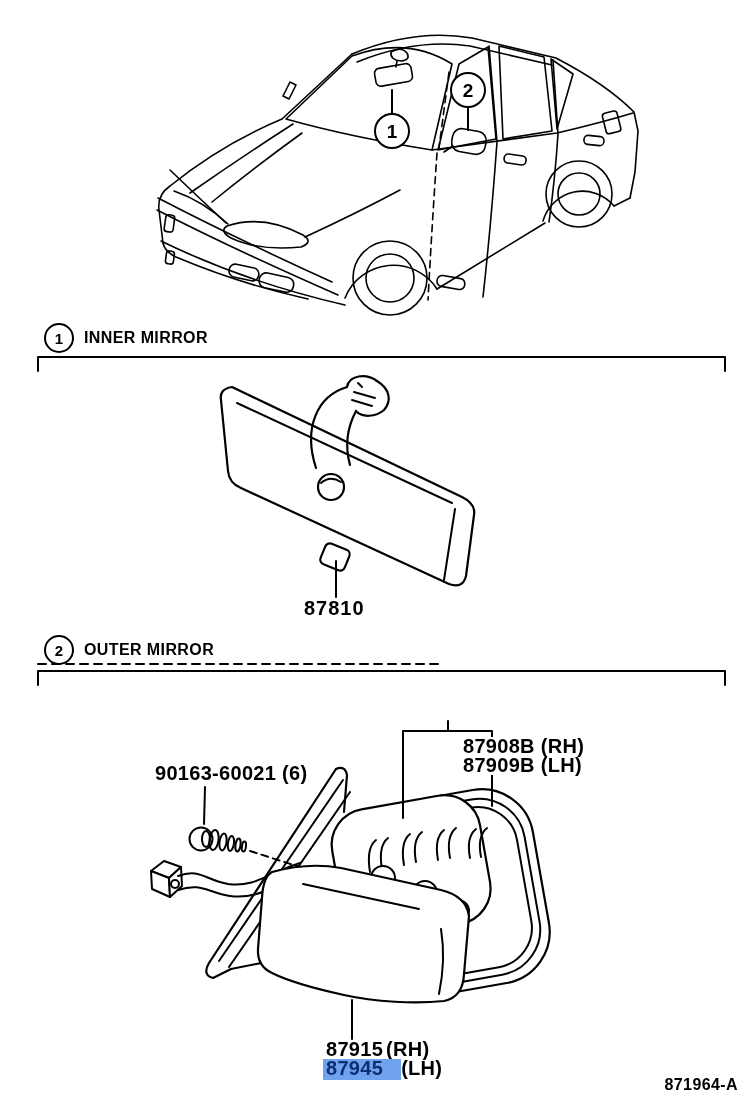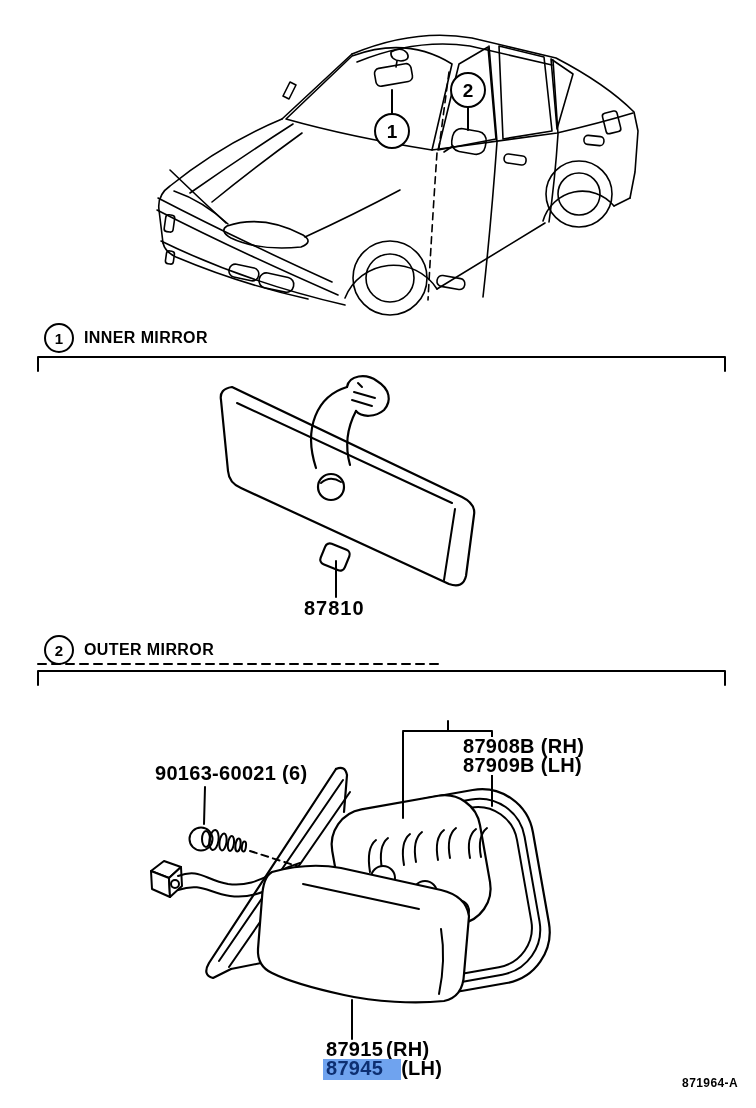--- a/index.html
+++ b/index.html
@@ -29,21 +29,21 @@
     font-size:15px;font-weight:bold;color:var(--line);flex:0 0 auto;background:var(--bg);
   }
   .heading .title{font-size:16px;font-weight:bold;letter-spacing:.4px;color:var(--line);white-space:nowrap;}
   .plabel{
     font-size:20px;font-weight:bold;letter-spacing:.3px;color:var(--line);
     line-height:19px;white-space:nowrap;background:var(--bg);padding:0 1px;
   }
   .glass-label .row{display:flex;align-items:flex-start;line-height:19px;}
   .glass-label .numcell{display:inline-block;min-width:60px;}
   .hl{background:var(--hl-bg);color:var(--hl-text);display:inline-block;padding:0 18px 2px 3px;margin-left:-3px;}
-  .footer-code{font-size:12px;font-weight:bold;letter-spacing:.4px;color:var(--line);width:92px;text-align:right;}
+  .footer-code{font-size:16px;font-weight:bold;letter-spacing:.4px;color:var(--line);width:92px;text-align:right;}
 </style>
 </head>
 <body>
 
 <div class="page">
 
   <svg class="art" width="756" height="1108" viewBox="0 0 756 1108">
 
     <g>
       <path class="w" d="M163,243 L159,210 Q157,195 170,186 Q222,144 282,119"></path>

